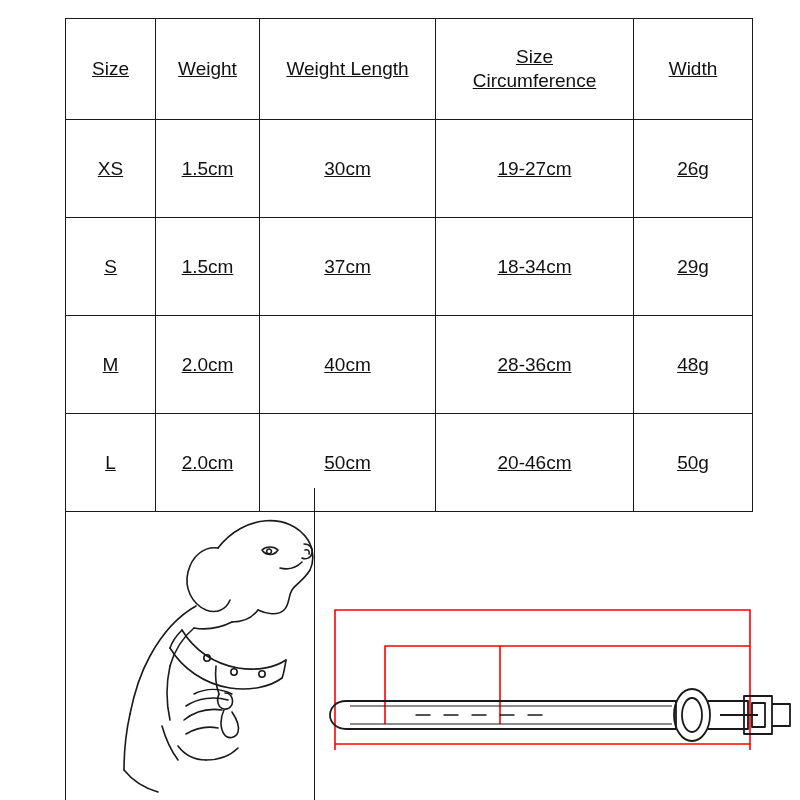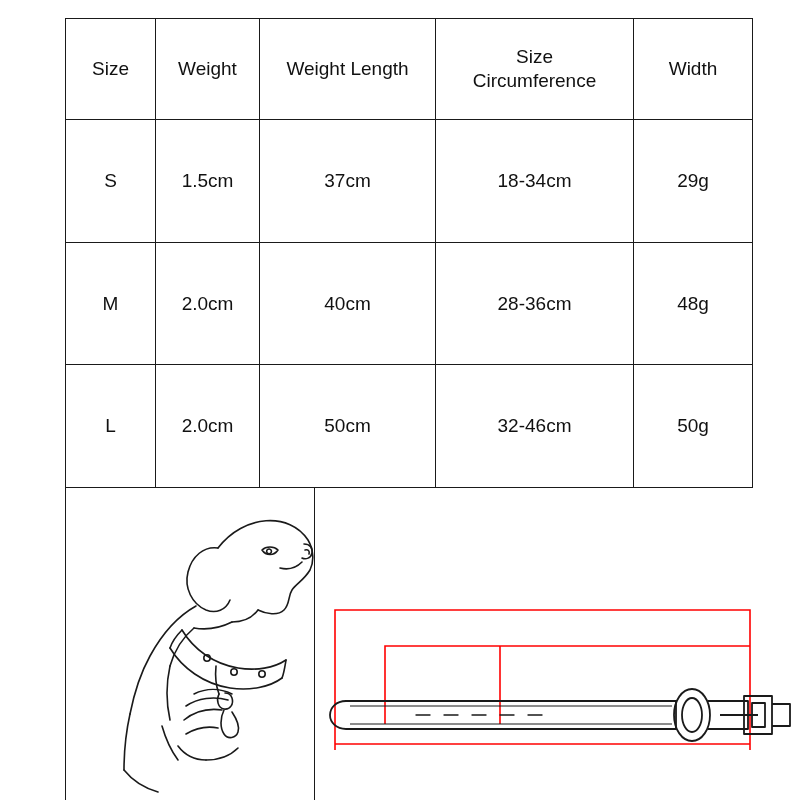--- a/index.html
+++ b/index.html
@@ -22,20 +22,21 @@
     left: 65px;
     top: 18px;
     width: 687px;
     height: 470px;
   }
   table.size-table {
     border-collapse: collapse;
     width: 100%;
     height: 100%;
     table-layout: fixed;
+    text-decoration: underline;
   }
   table.size-table td,
   table.size-table th {
     border: 1px solid #1a1a1a;
     text-align: center;
     vertical-align: middle;
     font-weight: normal;
     font-size: 19px;
     color: #111111;
     padding: 2px 4px;
@@ -114,38 +115,45 @@
         <th>Weight Length</th>
         <th class="hdr-neck">
           <span class="l1">Size</span>
           <span class="l2">Circumference</span>
         </th>
         <th>Width</th>
       </tr>
     </thead>
     <tbody>
       <tr>
+        <td>XS</td>
+        <td>1.5cm</td>
+        <td>30cm</td>
+        <td>19-27cm</td>
+        <td>26g</td>
+      </tr>
+      <tr>
         <td>S</td>
         <td>1.5cm</td>
         <td>37cm</td>
         <td>18-34cm</td>
         <td>29g</td>
       </tr>
       <tr>
         <td>M</td>
         <td>2.0cm</td>
         <td>40cm</td>
         <td>28-36cm</td>
         <td>48g</td>
       </tr>
       <tr>
         <td>L</td>
         <td>2.0cm</td>
         <td>50cm</td>
-        <td>32-46cm</td>
+        <td>20-46cm</td>
         <td>50g</td>
       </tr>
     </tbody>
   </table>
 </div>
 
 <div class="lower">
 
   <div class="dog-panel">
     <svg width="250" height="312" viewBox="0 0 250 312">

